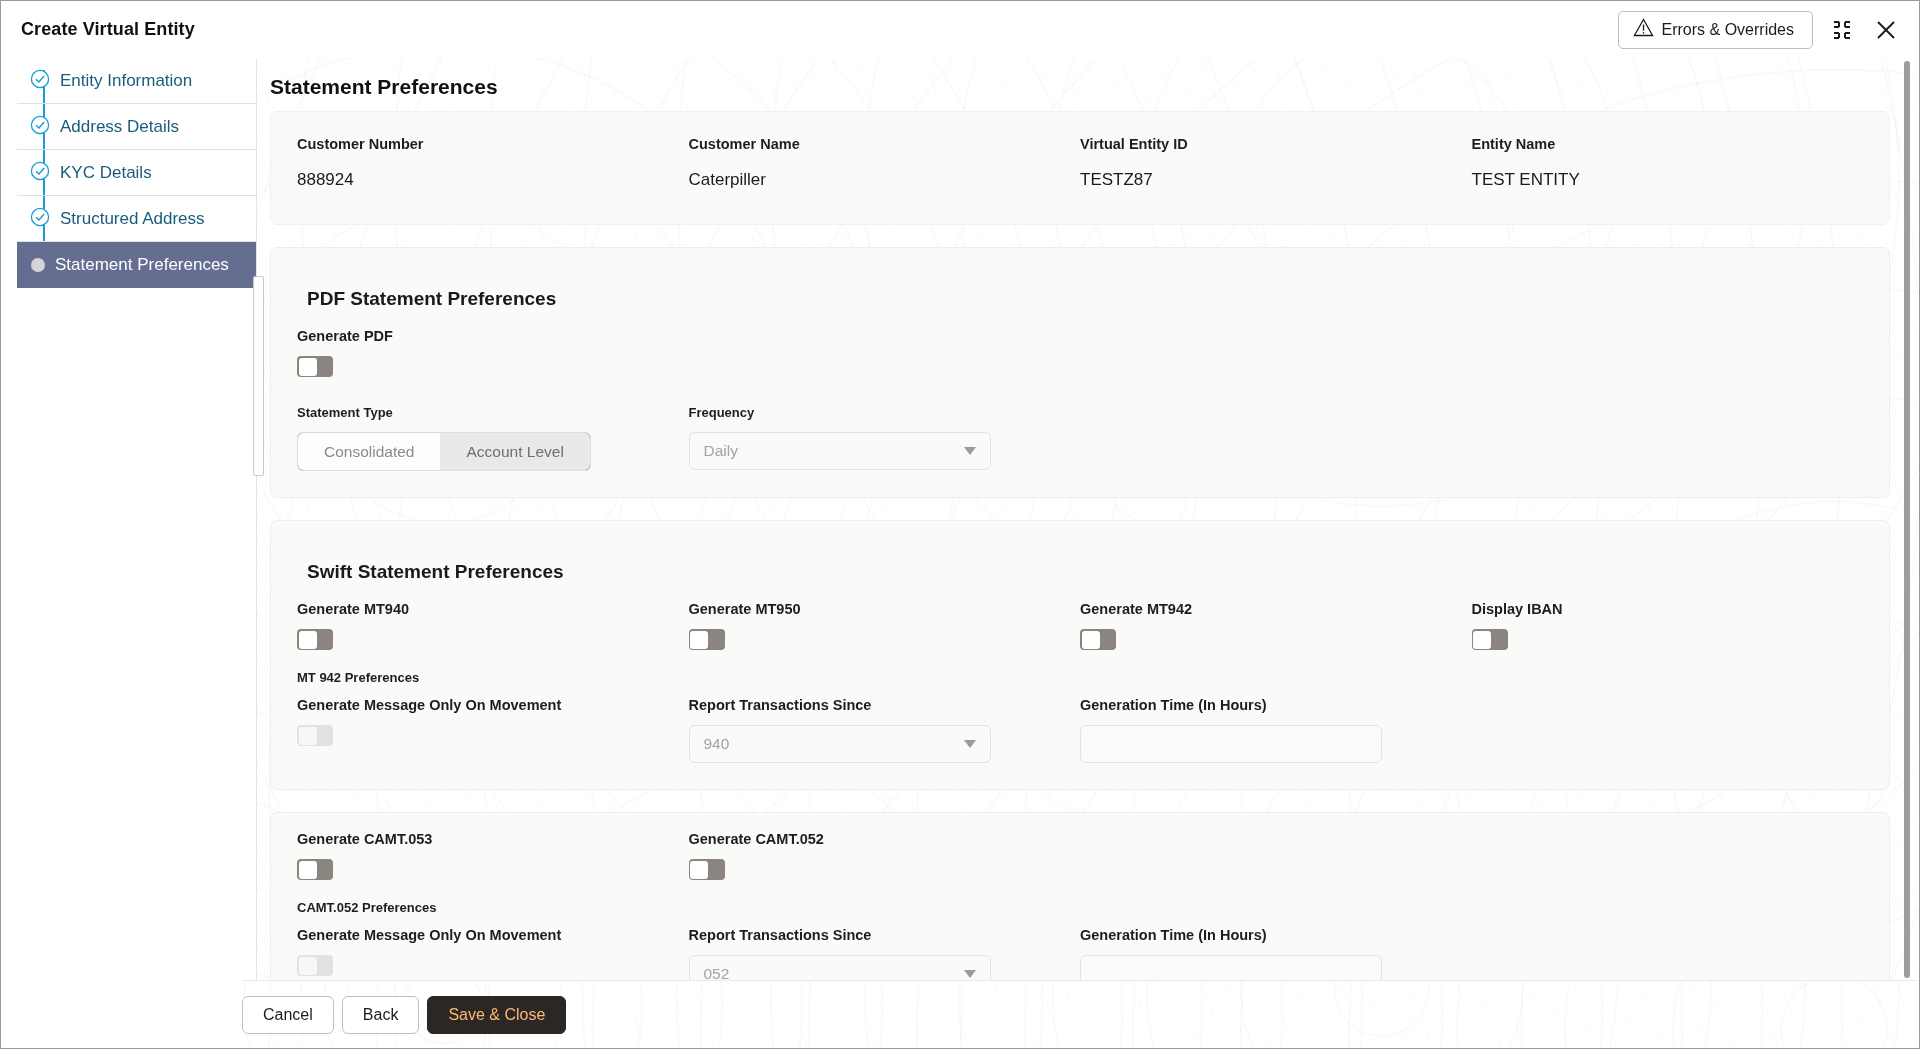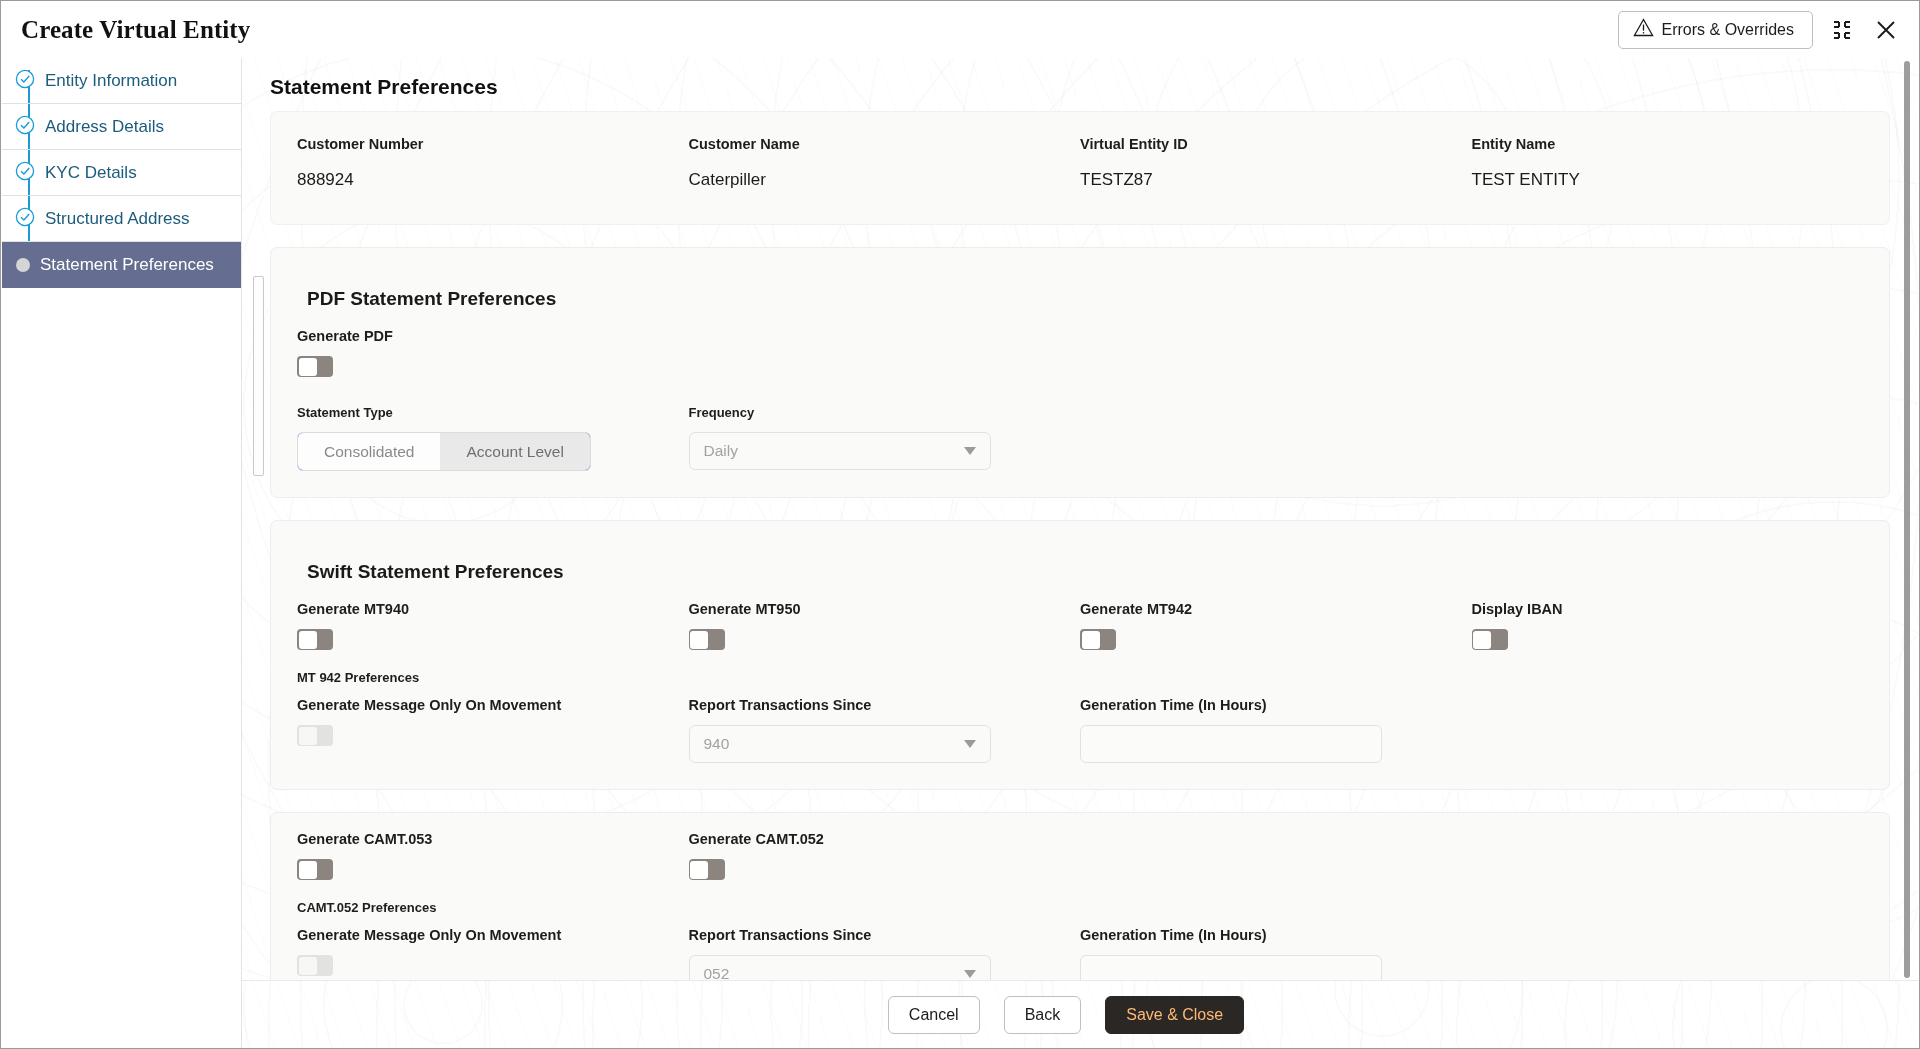--- a/index.html
+++ b/index.html
@@ -30,42 +30,41 @@
 
   
   .titlebar {
     position: absolute; top: 0; left: 0; right: 0; height: 57px;
     background: #ffffff;
     display: flex; align-items: center;
     padding: 0 18px 0 20px;
     z-index: 30;
   }
   .app-title {
-    font-size: 25px; font-weight: bold; color: #111;
+    font-size: 18px; font-weight: bold; color: #111;
     letter-spacing: .1px;
-    font-family: Liberation Serif, serif;
   }
   .titlebar-right {
     margin-left: auto; display: flex; align-items: center; gap: 14px;
   }
   .errors-btn {
     display: flex; align-items: center; gap: 8px;
     height: 38px; padding: 0 18px 0 14px;
     border: 1px solid #bdbdbd; border-radius: 5px;
     background: #fff; color: #1d1d1d; font-size: 16px;
     cursor: pointer; font-family: inherit;
   }
   .icon-btn {
     width: 30px; height: 30px; display: flex; align-items: center;
     justify-content: center; background: none; border: none; cursor: pointer;
   }
 
   
   .sidebar {
-    position: absolute; top: 57px; left: 1px; width: 240px; bottom: 0;
+    position: absolute; top: 57px; left: 16px; width: 240px; bottom: 0;
     background: #ffffff; z-index: 20;
     border-right: 1px solid #e3e3e3;
   }
   .rail {
     position: absolute; left: 26px; top: 12px; width: 2px; height: 186px;
     background: #1a9ad6;
   }
   .step {
     position: relative; height: 46px; display: flex; align-items: center;
     padding-left: 13px; border-bottom: 1px solid #e0e0e0;
@@ -158,22 +157,22 @@
   .select .caret {
     position: absolute; right: 14px;
     border-left: 6px solid transparent; border-right: 6px solid transparent;
     border-top: 8px solid #9b9b9b;
   }
   .input { cursor: text; background: #fbfbfa; }
 
   
   .footer {
     position: absolute; left: 241px; right: 1px; bottom: 0; height: 68px;
-    display: flex; align-items: center; justify-content: center;
-    gap: 24px; padding-right: 28px; z-index: 25;
+    display: flex; align-items: center; justify-content: flex-start;
+    gap: 8px; padding-right: 28px; z-index: 25;
     border-top: 1px solid #eaeaea;
   }
   .btn {
     height: 38px; min-width: 74px; padding: 0 20px;
     border-radius: 6px; font-size: 16px; cursor: pointer;
     font-family: inherit; border: 1px solid #bfbfbf; background: #fff; color: #1c1c1c;
   }
   .btn.primary { background: #2b2724; color: #fdba74; border-color: #2b2724; min-width: 108px; }
 
   

